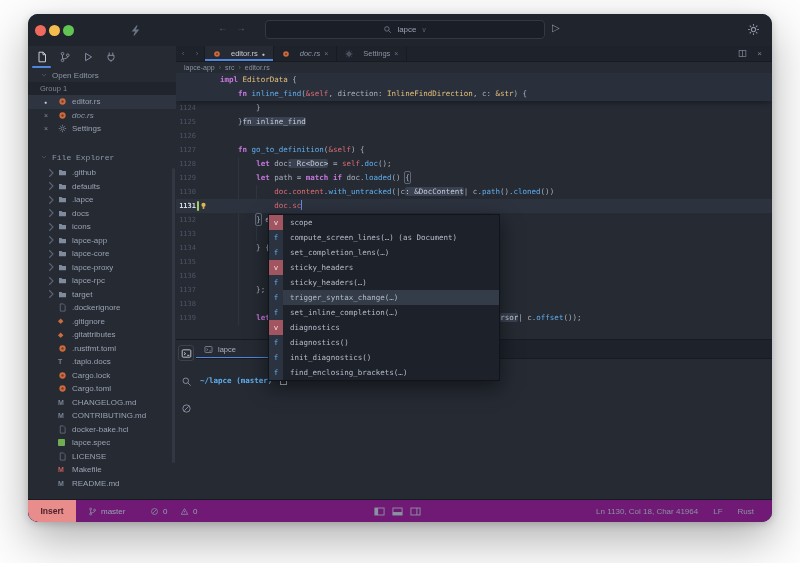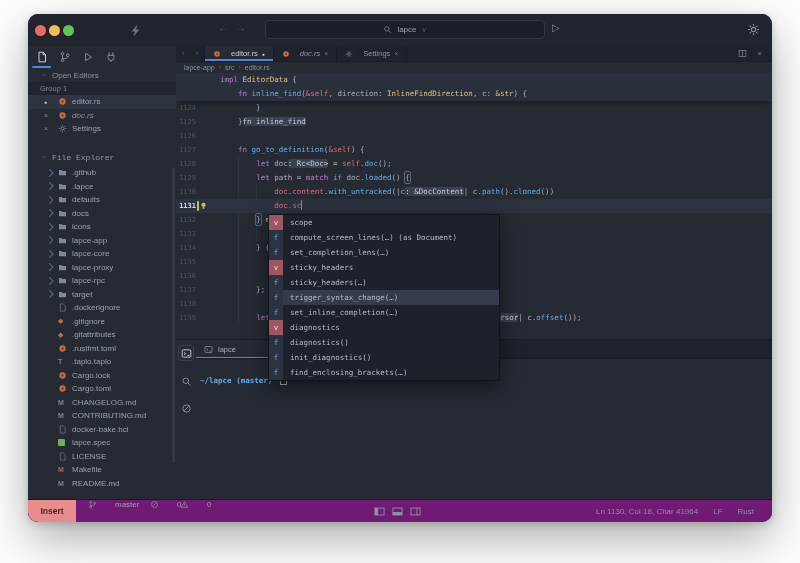--- a/index.html
+++ b/index.html
@@ -69,21 +69,21 @@
   .bsep{color:#5b6472;}
   
   .editor{position:absolute;left:0;top:27px;right:0;height:267px;overflow:hidden;}
   .guide{position:absolute;width:1px;background:#2e3440;}
   .stickywrap{position:relative;z-index:2;background:#2a303b;box-shadow:0 3px 6px -2px rgba(0,0,0,.45);}
   .cl{display:flex;height:14px;line-height:14px;font-family:"DejaVu Sans Mono",monospace;font-size:7.5px;position:relative;}
   .cl.cur{background:#2c323e;}
   .num{flex:0 0 20px;text-align:right;color:#4d5565;font-size:7px;}
   .cl.cur .num{color:#d7dce4;font-weight:bold;}
   .ct{white-space:pre;margin-left:24px;}
-  .tx{color:#a9b1bd;} .kw{color:#c678dd;} .ty{color:#e5c07b;} .fn{color:#61afef;} .fd{color:#e06c75;}
+  .tx{color:#a9b1bd;} .kw{color:#c678dd;font-weight:bold;} .ty{color:#e5c07b;} .fn{color:#61afef;} .fd{color:#e06c75;}
   .chip{background:#3a4150;border-radius:2px;color:#c6ccd7;}
   .boxed{border:1px solid #5d6677;border-radius:2px;margin:0 -1px;color:#a9b1bd;display:inline-block;height:11px;line-height:11px;vertical-align:0px;}
   .cursor{display:inline-block;width:1px;height:10px;background:#5b8ee6;vertical-align:-2px;}
   .gap{display:inline-block;width:226px;}
   .bulb{position:absolute;left:23px;top:2px;width:9px;height:10px;}
   .gitbar{position:absolute;left:21px;top:2px;width:2px;height:10px;background:#9fcf5f;border-radius:1px;}
   
   .popup{position:absolute;left:92px;top:168px;width:230px;background:#1d212a;border:1px solid #11141a;z-index:20;
     box-shadow:0 6px 18px rgba(0,0,0,.5);font-family:"DejaVu Sans Mono",monospace;}
   .prow{display:flex;height:15px;line-height:15px;}
@@ -101,21 +101,21 @@
   .ptab{width:110px;display:flex;align-items:center;gap:5px;padding-left:8px;border-right:1px solid #171b22;box-sizing:border-box;
     font-size:7.5px;color:#a9b1bd;background:#252a33;position:relative;}
   .ptab::after{content:"";position:absolute;left:0;right:0;bottom:0;height:1.5px;background:#5186e0;}
   .ptab .icon{width:9px;height:9px;color:#8a93a2;}
   .prompt{position:absolute;left:24px;top:34px;font-family:"DejaVu Sans Mono",monospace;font-size:7.5px;font-weight:bold;color:#61afef;}
   .tcursor{display:inline-block;width:5px;height:9px;border:1px solid #a9b1bd;margin-left:3px;vertical-align:-2px;}
   
   .statusbar{position:absolute;left:0;right:0;bottom:0;height:22px;background:#701a75;border-top:1px solid #171b22;}
   .insertbadge{position:absolute;left:0;top:0;width:48px;height:22px;background:#e88c8c;color:#4d2329;font-weight:bold;font-size:8.5px;
     display:flex;align-items:center;justify-content:center;border-radius:0 0 0 10px;}
-  .sbitem{position:absolute;top:0;height:22px;display:flex;align-items:flex-start;gap:18px;font-size:8px;color:#99a2b2;}
+  .sbitem{position:absolute;top:0;height:22px;display:flex;align-items:center;gap:4px;font-size:8px;color:#99a2b2;}
   .sbitem .icon{width:9px;height:9px;color:#8a93a2;}
   .sbcenter{position:absolute;left:346px;top:0;height:22px;display:flex;align-items:center;gap:7px;}
   .sbcenter .icon{width:11px;height:11px;color:#8a93a2;}
   .sbright{position:absolute;right:18px;top:0;height:22px;display:flex;align-items:center;gap:15px;font-size:8px;color:#8a93a2;}
 </style>
 </head>
 <body>
 
 <div class="window">
 
@@ -263,36 +263,36 @@
               <path d="M4.5 2.8L7.7 6l-3.2 3.2"></path>
             </svg>
           </span>
           <span class="fico">
             <span class="icon fold">
               <svg viewBox="0 0 12 12">
                 <path d="M1.3 2.5h3.4l1.1 1.4h4.9v5.6H1.3z" fill="currentColor"></path>
               </svg>
             </span>
           </span>
+          <span class="lbl">defaults</span>
+        </div>
+        <div class="ftrow">
+          <span class="chev">
+            <svg viewBox="0 0 12 12" fill="none" stroke="currentColor">
+              <path d="M4.5 2.8L7.7 6l-3.2 3.2"></path>
+            </svg>
+          </span>
+          <span class="fico">
+            <span class="icon fold">
+              <svg viewBox="0 0 12 12">
+                <path d="M1.3 2.5h3.4l1.1 1.4h4.9v5.6H1.3z" fill="currentColor"></path>
+              </svg>
+            </span>
+          </span>
           <span class="lbl">.lapce</span>
-        </div>
-        <div class="ftrow">
-          <span class="chev">
-            <svg viewBox="0 0 12 12" fill="none" stroke="currentColor">
-              <path d="M4.5 2.8L7.7 6l-3.2 3.2"></path>
-            </svg>
-          </span>
-          <span class="fico">
-            <span class="icon fold">
-              <svg viewBox="0 0 12 12">
-                <path d="M1.3 2.5h3.4l1.1 1.4h4.9v5.6H1.3z" fill="currentColor"></path>
-              </svg>
-            </span>
-          </span>
-          <span class="lbl">defaults</span>
         </div>
         <div class="ftrow">
           <span class="chev">
             <svg viewBox="0 0 12 12" fill="none" stroke="currentColor">
               <path d="M4.5 2.8L7.7 6l-3.2 3.2"></path>
             </svg>
           </span>
           <span class="fico">
             <span class="icon fold">
               <svg viewBox="0 0 12 12">
@@ -427,21 +427,21 @@
               </svg>
             </span>
           </span>
           <span class="lbl">.rustfmt.toml</span>
         </div>
         <div class="ftrow">
           <span class="chev"></span>
           <span class="fico">
             <span class="tletter">T</span>
           </span>
-          <span class="lbl">.taplo.taplo</span>
+          <span class="lbl">.taplo.docs</span>
         </div>
         <div class="ftrow">
           <span class="chev"></span>
           <span class="fico">
             <span class="icon ">
               <svg viewBox="0 0 12 12">
                 <circle cx="6" cy="6" r="4.2" fill="#ce6a3f"></circle>
                 <circle cx="6" cy="6" r="1.6" fill="#7c3d22"></circle>
               </svg>
             </span>

